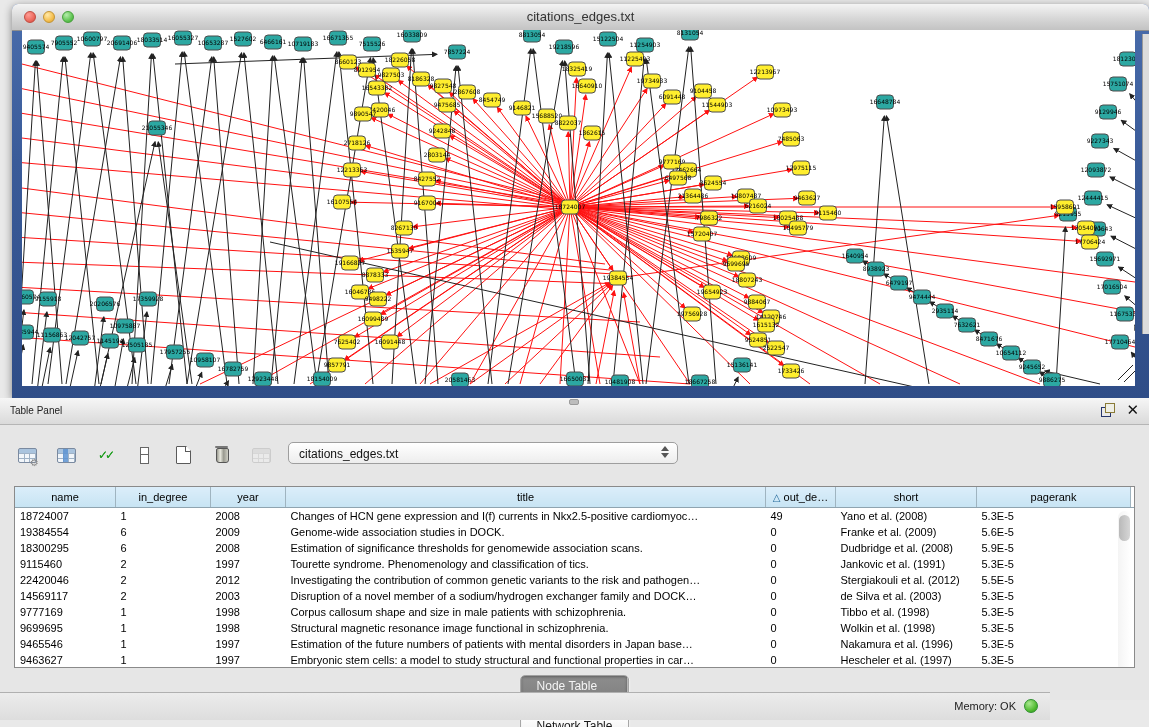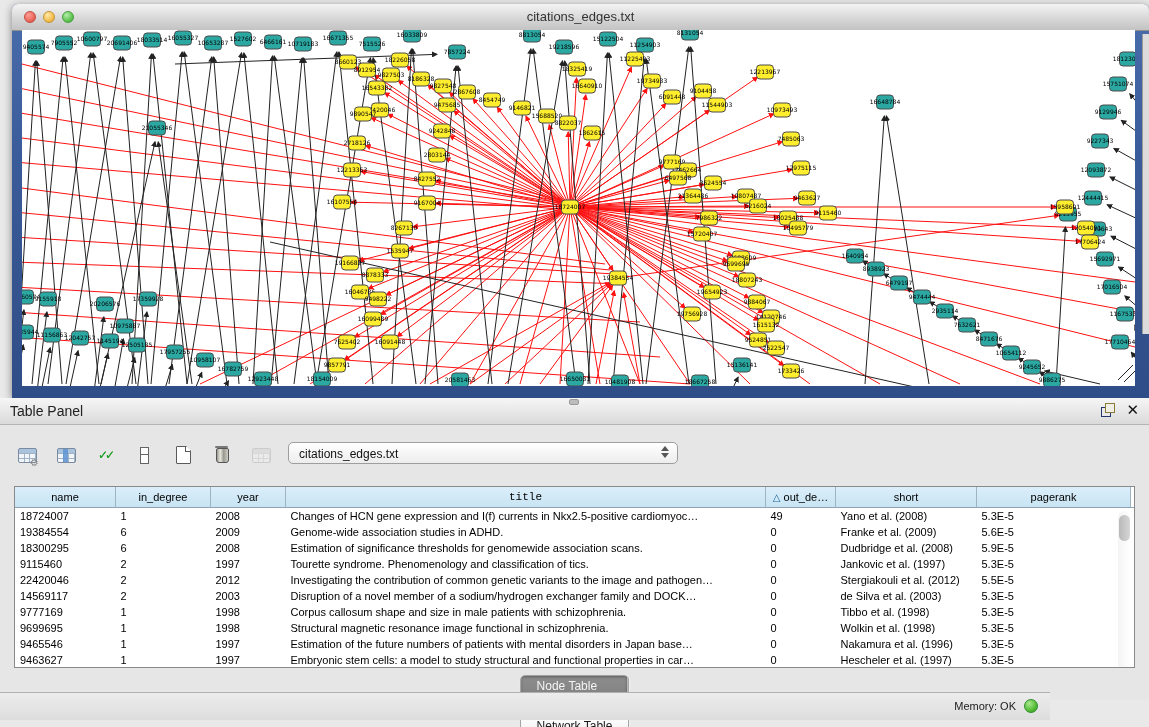--- a/index.html
+++ b/index.html
@@ -19,21 +19,21 @@
   .win-title{position:absolute;left:0;right:0;top:0;height:26px;line-height:26px;text-align:center;
     font-size:13px;color:#333;}
   .net-canvas{position:absolute;left:10px;top:26px;width:1113px;height:356px;background:#fff;overflow:hidden;}
   .net-canvas svg{position:absolute;left:0;top:0;}
   .bg-strip{position:absolute;left:1142px;top:34px;width:7px;height:300px;background:#dcdcdc;border-left:1px solid #9a9a9a;}
 
   
   .table-panel{position:absolute;left:0;top:398px;width:1149px;height:302px;background:#e6e6e6;}
   .panel-header{position:absolute;left:0;top:0;width:100%;height:26px;
     background:linear-gradient(180deg,#f6f6f6,#dadada);border-bottom:1px solid #b5b5b5;}
-  .panel-title{position:absolute;left:10px;top:0;line-height:26px;font-size:14px;color:#222;}
+  .panel-title{position:absolute;left:10px;top:0;line-height:26px;font-size:10px;color:#222;}
   .grab-dot{position:absolute;left:569px;top:1px;width:8px;height:4px;border-radius:2px;background:#bdbdbd;border:1px solid #9b9b9b;}
   .float-btn{position:absolute;right:32px;top:5px;width:16px;height:16px;cursor:pointer;}
   .float-btn .sq1{position:absolute;left:0;top:4px;width:8px;height:8px;border:1px solid #26356b;background:#e9e9e9;}
   .float-btn .sq2{position:absolute;left:4px;top:0;width:8px;height:8px;border:1px solid #8a7b37;background:#efefe6;}
   .close-btn{position:absolute;right:10px;top:3px;font-size:15px;font-weight:bold;color:#111;cursor:pointer;}
 
   .toolbar{position:absolute;left:14px;top:40px;height:34px;display:flex;align-items:center;gap:13px;}
   .tbtn{width:26px;height:26px;display:flex;align-items:center;justify-content:center;position:relative;cursor:pointer;}
   .grid-ic{width:17px;height:13px;position:relative;border:1px solid #7a8aa0;border-radius:2px;
     background:
@@ -905,21 +905,21 @@
         </span>
     </div>
 
     <div class="tablewrap">
       <table>
         <thead>
             <tr id="thead-row">
               <th style="width: 96px;">name</th>
               <th style="width: 90px;">in_degree</th>
               <th style="width: 70px;">year</th>
-              <th style="width: 475px; font-family: Liberation Mono, monospace;">title</th>
+              <th style="width: 475px;">title</th>
               <th style="width: 65px;"><span class="sort-tri">△</span>out_de…</th>
               <th style="width: 136px; text-align: center;">short</th>
               <th style="width: 149px;">pagerank</th>
               <th class="filler" style="width: 40px;"></th>
             </tr>
           </thead>
         <tbody id="tbody">
             <tr>
               <td>18724007</td>
               <td>1</td>
@@ -927,21 +927,21 @@
               <td>Changes of HCN gene expression and I(f) currents in Nkx2.5-positive cardiomyoc…</td>
               <td>49</td>
               <td>Yano et al. (2008)</td>
               <td>5.3E-5</td>
               <td></td>
             </tr>
             <tr>
               <td>19384554</td>
               <td>6</td>
               <td>2009</td>
-              <td>Genome-wide association studies in ADHD.</td>
+              <td>Genome-wide association studies in DOCK.</td>
               <td>0</td>
               <td>Franke et al. (2009)</td>
               <td>5.6E-5</td>
               <td></td>
             </tr>
             <tr>
               <td>18300295</td>
               <td>6</td>
               <td>2008</td>
               <td>Estimation of significance thresholds for genomewide association scans.</td>
@@ -949,29 +949,29 @@
               <td>Dudbridge et al. (2008)</td>
               <td>5.9E-5</td>
               <td></td>
             </tr>
             <tr>
               <td>9115460</td>
               <td>2</td>
               <td>1997</td>
               <td>Tourette syndrome. Phenomenology and classification of tics.</td>
               <td>0</td>
-              <td>Jankovic et al. (1997)</td>
+              <td>Jankovic et al. (1991)</td>
               <td>5.3E-5</td>
               <td></td>
             </tr>
             <tr>
               <td>22420046</td>
               <td>2</td>
               <td>2012</td>
-              <td>Investigating the contribution of common genetic variants to the image and pathogen…</td>
+              <td>Investigating the contribution of common genetic variants to the risk and pathogen…</td>
               <td>0</td>
               <td>Stergiakouli et al. (2012)</td>
               <td>5.5E-5</td>
               <td></td>
             </tr>
             <tr>
               <td>14569117</td>
               <td>2</td>
               <td>2003</td>
               <td>Disruption of a novel member of a sodium/hydrogen exchanger family and DOCK…</td>

